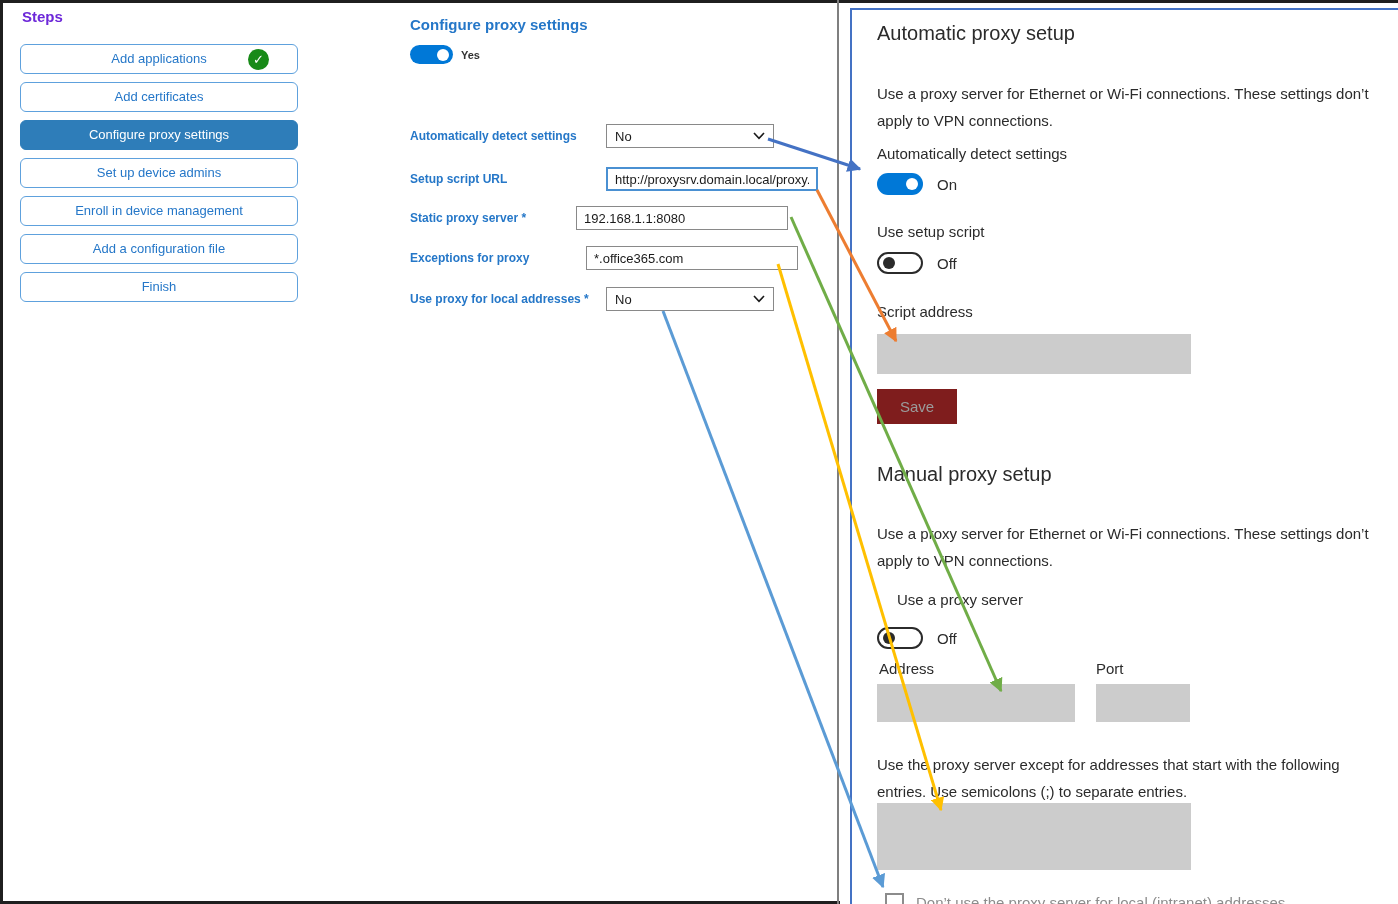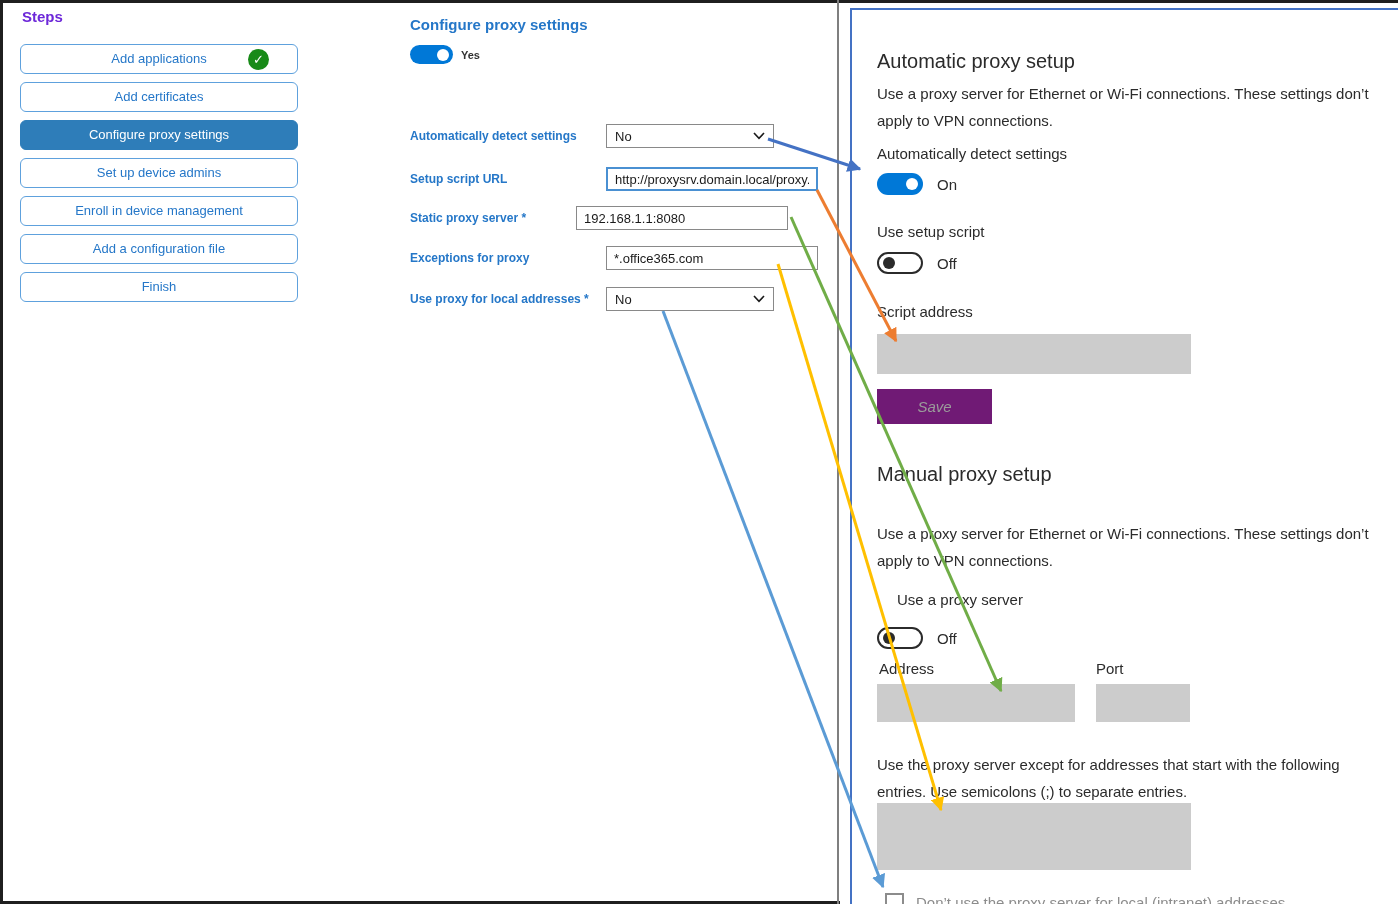--- a/index.html
+++ b/index.html
@@ -53,22 +53,22 @@
   .rp-p{font-size:15px;line-height:27px;color:#2b2b2b;width:492px;}
   .rp-l{font-size:15px;color:#2b2b2b;}
   .rp-state{font-size:15px;color:#2b2b2b;}
   .tg-lg{width:46px;height:22px;}
   .tg-lg.on{background:#0078d7;}
   .tg-lg.on .knob{width:12px;height:12px;background:#fff;left:29px;top:5px;}
   .tg-lg.off{background:#fff;border:2px solid #2b2b2b;}
   .tg-lg.off .knob{width:12px;height:12px;background:#2b2b2b;left:4px;top:3px;}
   .gray-box{background:#cccccc;}
   .save-btn{
-    width:115px;height:35px;background:#701a75;border:none;color:#9b9b9b;font-size:15px;
-    font-family:"Liberation Sans","DejaVu Sans",sans-serif;cursor:pointer;font-style:italic;
+    width:80px;height:35px;background:#7f1d1d;border:none;color:#9b9b9b;font-size:15px;
+    font-family:"Liberation Sans","DejaVu Sans",sans-serif;cursor:pointer;
   }
   .checkbox{width:19px;height:19px;border:2px solid #8c8c8c;background:#fff;box-sizing:border-box;cursor:pointer;}
   .cb-label{font-size:15px;color:#8c8c8c;width:460px;}
   #arrows{position:absolute;left:0;top:0;z-index:50;pointer-events:none;}
 </style>
 </head>
 <body>
 
 <div class="canvas">
 
@@ -102,33 +102,33 @@
           <svg width="12" height="8" viewBox="0 0 12 8">
             <polyline points="1,1 6,6.4 11,1" fill="none" stroke="#1a1a1a" stroke-width="1.6"></polyline>
           </svg>
         </span>
       </div>
       <div class="abs f-label" style="left: 410px; top: 172px;">Setup script URL</div>
       <input type="text" class="f-input focused" value="http://proxysrv.domain.local/proxy.pa" style="left: 606px; top: 167px; width: 212px;">
       <div class="abs f-label" style="left: 410px; top: 211px;">Static proxy server *</div>
       <input type="text" class="f-input" value="192.168.1.1:8080" style="left: 576px; top: 206px; width: 212px;">
       <div class="abs f-label" style="left: 410px; top: 251px;">Exceptions for proxy</div>
-      <input type="text" class="f-input" value="*.office365.com" style="left: 606px; top: 246px; width: 212px;">
+      <input type="text" class="f-input" value="*.office365.com" style="left: 586px; top: 246px; width: 212px;">
       <div class="abs f-label" style="left: 410px; top: 292px;">Use proxy for local addresses *</div>
       <div class="f-select" style="left: 606px; top: 287px; width: 168px;">
         <span>No</span>
         <span class="chev">
           <svg width="12" height="8" viewBox="0 0 12 8">
             <polyline points="1,1 6,6.4 11,1" fill="none" stroke="#1a1a1a" stroke-width="1.6"></polyline>
           </svg>
         </span>
       </div>
     </div>
 
-  <div class="abs rp-h" style="left:877px;top:22px;margin-top:28px;">Automatic proxy setup</div>
+  <div class="abs rp-h" style="left:877px;top:22px;">Automatic proxy setup</div>
   <div class="abs rp-p" style="left:877px;top:80px;">Use a proxy server for Ethernet or Wi-Fi connections. These settings don’t apply to VPN connections.</div>
 
   <div class="abs rp-l" style="left:877px;top:145px;">Automatically detect settings</div>
   <div class="abs toggle tg-lg on" style="left:877px;top:173px;">
       <div class="knob"></div>
     </div>
   <div class="abs rp-state" style="left:937px;top:176px;">On</div>
 
   <div class="abs rp-l" style="left:877px;top:223px;">Use setup script</div>
   <div class="abs toggle tg-lg off" style="left:877px;top:252px;">

